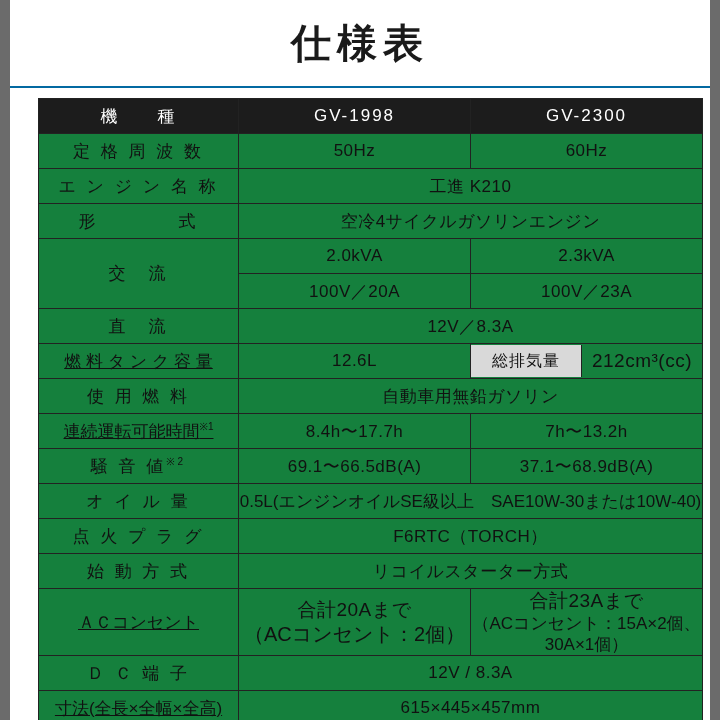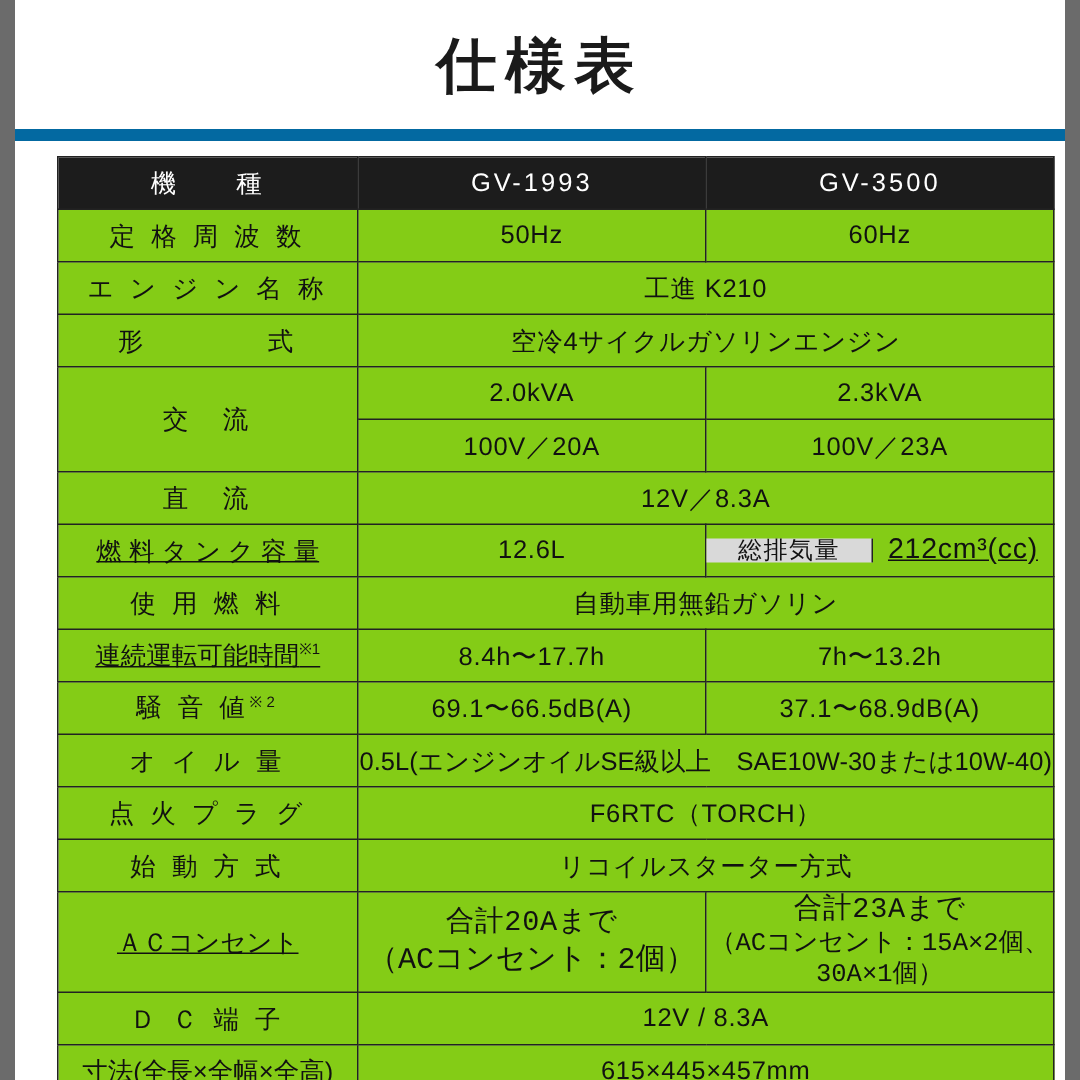--- a/index.html
+++ b/index.html
@@ -18,21 +18,21 @@
     border-left: 10px solid #6b6b6b;
     border-right: 10px solid #6b6b6b;
     background: #ffffff;
     overflow: hidden;
   }
   .title-bar {
     height: 86px;
     display: flex;
     align-items: center;
     justify-content: center;
-    border-bottom: 8px solid #0369a1;
+    border-bottom: 2px solid #0369a1;
     background: #ffffff;
   }
   .title-bar .title {
     font-size: 40px;
     font-weight: bold;
     letter-spacing: 6px;
     color: #1a1a1a;
   }
   .table-wrap {
     padding: 10px 28px 0 28px;
@@ -43,21 +43,21 @@
     table-layout: fixed;
   }
   table.spec td, table.spec th {
     border: 1px solid #222;
     text-align: center;
     vertical-align: middle;
     color: #111;
     font-size: 17px;
     padding: 0;
     height: 34px;
-    background: #84cc16;
+    background: #15803d;
   }
   .hdr-dark {
     background: #1c1c1c !important;
     color: #ffffff !important;
     font-weight: normal;
     font-size: 19px;
     letter-spacing: 2px;
   }
   .lbl {
     font-size: 18px;
@@ -84,21 +84,20 @@
     background: #d9d9d9 !important;
     font-size: 16px;
     letter-spacing: 1px;
   }
   .sup {
     font-size: 10px;
     vertical-align: super;
   }
   .two-line {
     line-height: 1.25;
-    font-family: Liberation Mono, monospace;
   }
   .ac-row td { height: 52px; }
   col.c1 { width: 200px; }
   col.c2 { width: 232px; }
   col.c3 { width: 232px; }
 </style>
 </head>
 <body>
 
 <div class="page">
@@ -111,22 +110,22 @@
     <table class="spec">
       <colgroup>
         <col class="c1">
           <col class="c2">
           <col class="c3">
       </colgroup>
       <tbody>
 
         <tr>
           <td class="hdr-dark" colspan="1">機　　種</td>
-          <td class="hdr-dark">GV-1993</td>
-          <td class="hdr-dark">GV-3500</td>
+          <td class="hdr-dark">GV-1998</td>
+          <td class="hdr-dark">GV-2300</td>
         </tr>
 
         <tr>
           <td class="lbl">定 格 周 波 数</td>
           <td class="val">50Hz</td>
           <td class="val">60Hz</td>
         </tr>
 
         <tr>
           <td class="lbl">エ ン ジ ン 名 称</td>
@@ -152,22 +151,22 @@
         <tr>
           <td class="lbl">直　流</td>
           <td class="val" colspan="2">12V／8.3A</td>
         </tr>
 
         <tr>
           <td class="lbl-tight">燃 料 タ ン ク 容 量</td>
           <td class="val">12.6L</td>
           <td>
             <div style="display:flex;align-items:center;height:100%;">
-              <div class="gray-cell" style="flex:0 0 110px;height:16px;display:flex;align-items:center;justify-content:center;border-right:1px solid #222;font-family:Liberation Serif, serif;">総排気量</div>
-              <div class="val" style="flex:1;text-decoration:underline;">212cm³(cc)</div>
+              <div class="gray-cell" style="flex:0 0 110px;height:32px;display:flex;align-items:center;justify-content:center;border-right:1px solid #222;font-family:Liberation Serif, serif;">総排気量</div>
+              <div class="val" style="flex:1;">212cm³(cc)</div>
             </div>
           </td>
         </tr>
 
         <tr>
           <td class="lbl">使 用 燃 料</td>
           <td class="val" colspan="2">自動車用無鉛ガソリン</td>
         </tr>
 
         <tr>

